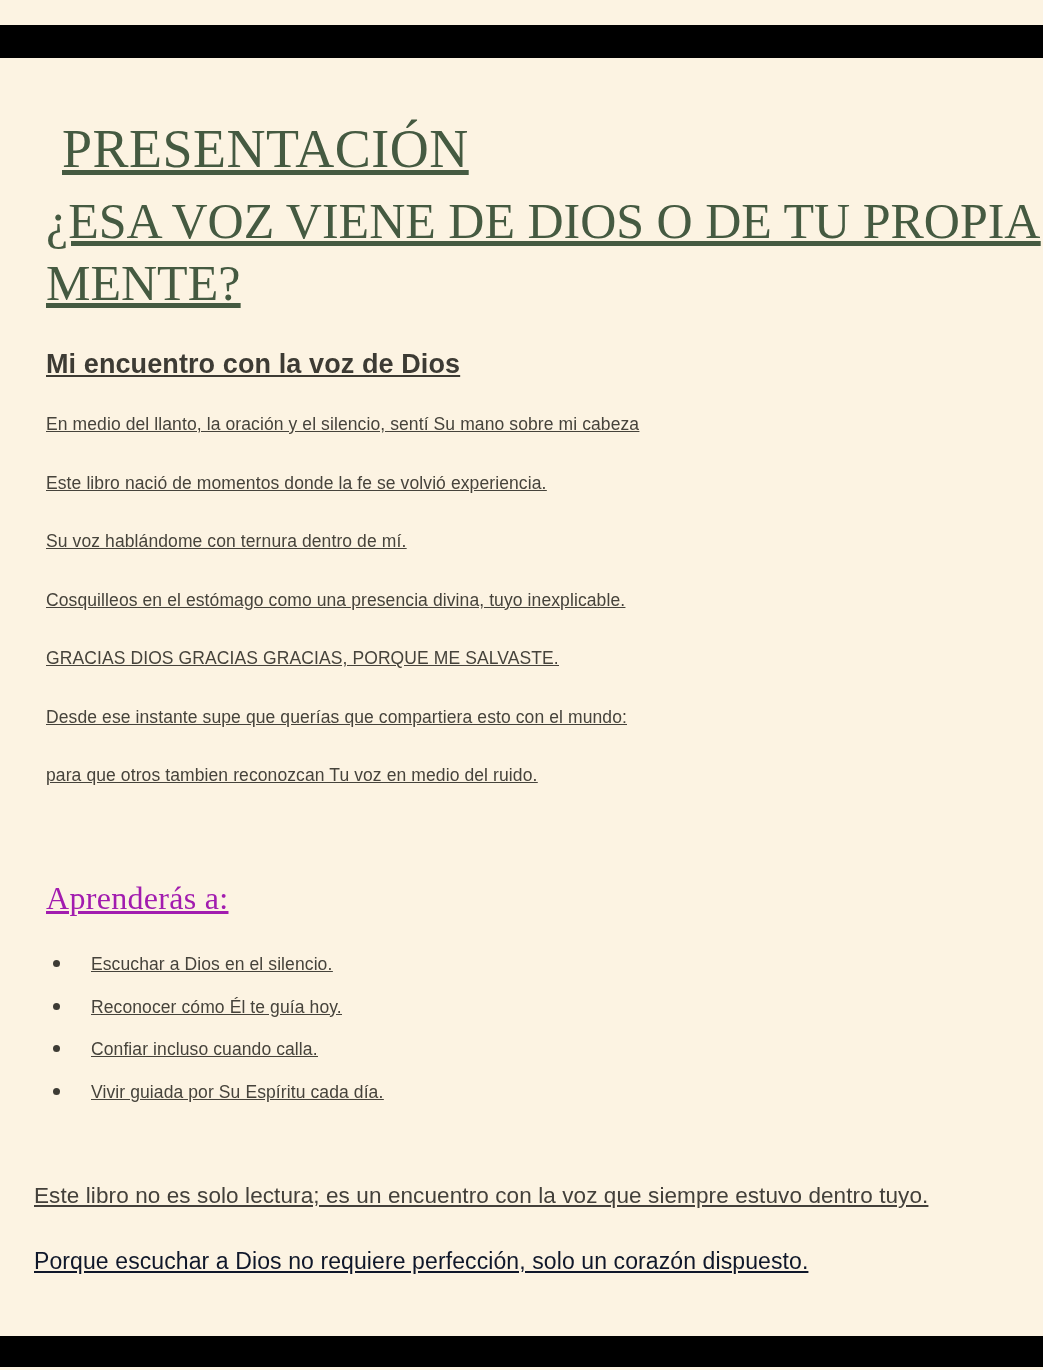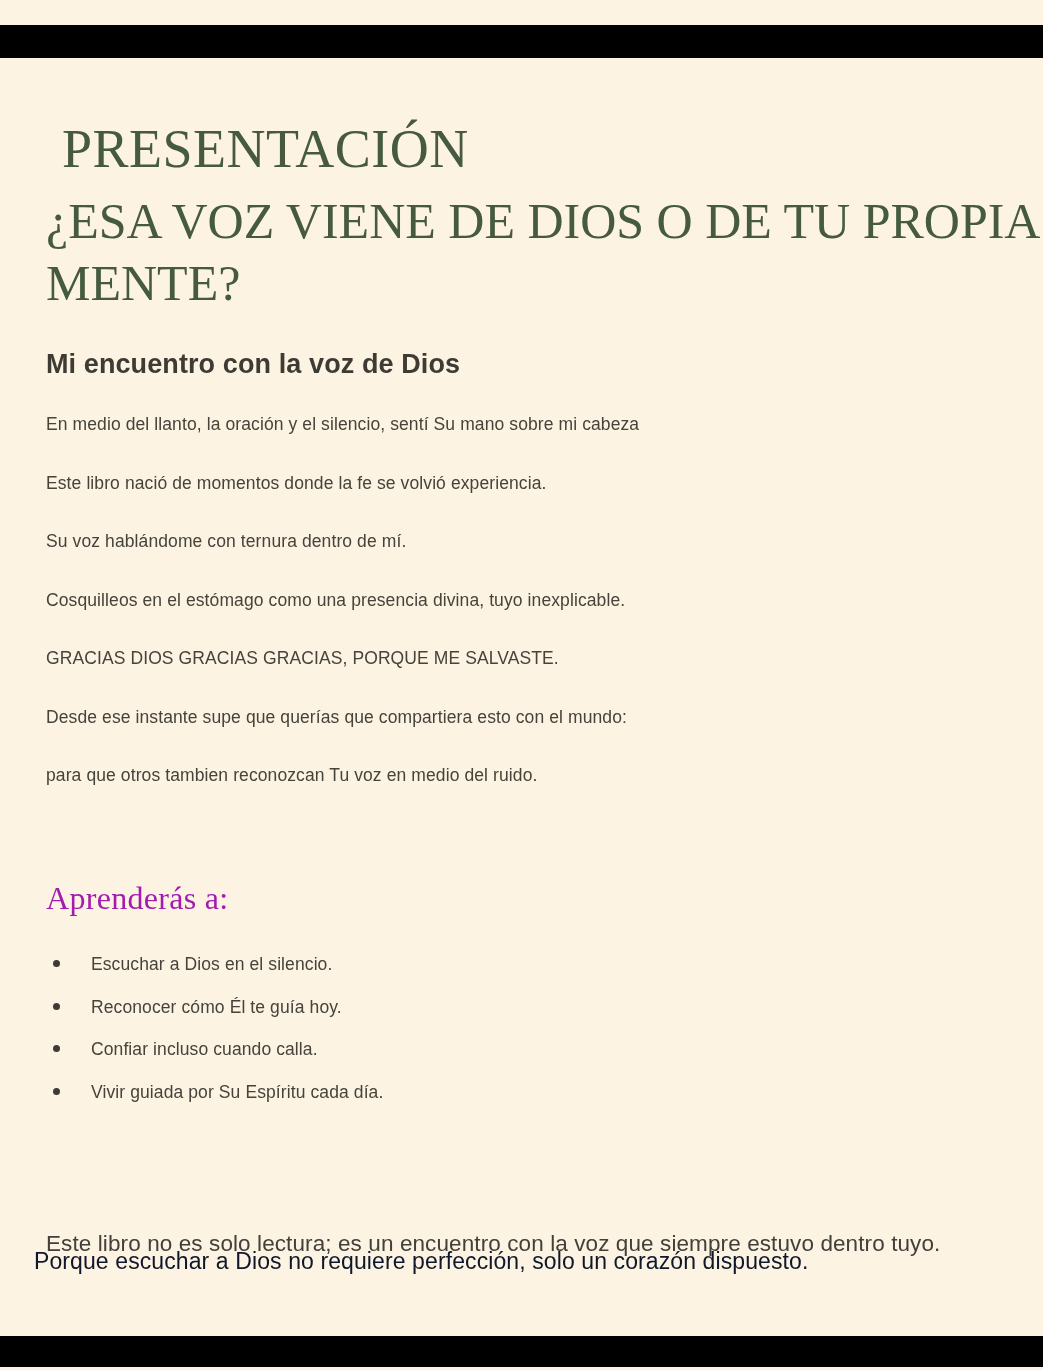--- a/index.html
+++ b/index.html
@@ -1,15 +1,15 @@
 <!DOCTYPE html>
 <html><head>
 <meta charset="utf-8">
 <style>
-  * { margin: 0; padding: 0; box-sizing: border-box; }
+  * { margin: 0; padding: 0; box-sizing: border-box; text-decoration: underline; }
   html, body { background: #e9e9e9; }
   .page {
     position: relative;
     width: 1043px;
     height: 1370px;
     background: #fcf3e2;
     overflow: hidden;
     font-family: "Liberation Sans", sans-serif;
   }
   .bar {
@@ -92,28 +92,27 @@
     width: 7px;
     height: 7px;
     border-radius: 50%;
     background: #3d3b34;
     margin: 8px 31px 0 7px;
     flex: 0 0 auto;
   }
 
   .closing-lead {
     position: absolute;
-    left: 46px;
+    left: 34px;
     top: 1183px;
     width: 990px;
     font-size: 22.5px;
     font-weight: 400;
     color: #43403a;
     letter-spacing: 0.1px;
-    margin-top: 48px;
   }
   .closing-footnote {
     position: absolute;
     left: 34px;
     top: 1248px;
     width: 960px;
     font-size: 23px;
     font-weight: 400;
     color: #0f172a;
     letter-spacing: 0.1px;

